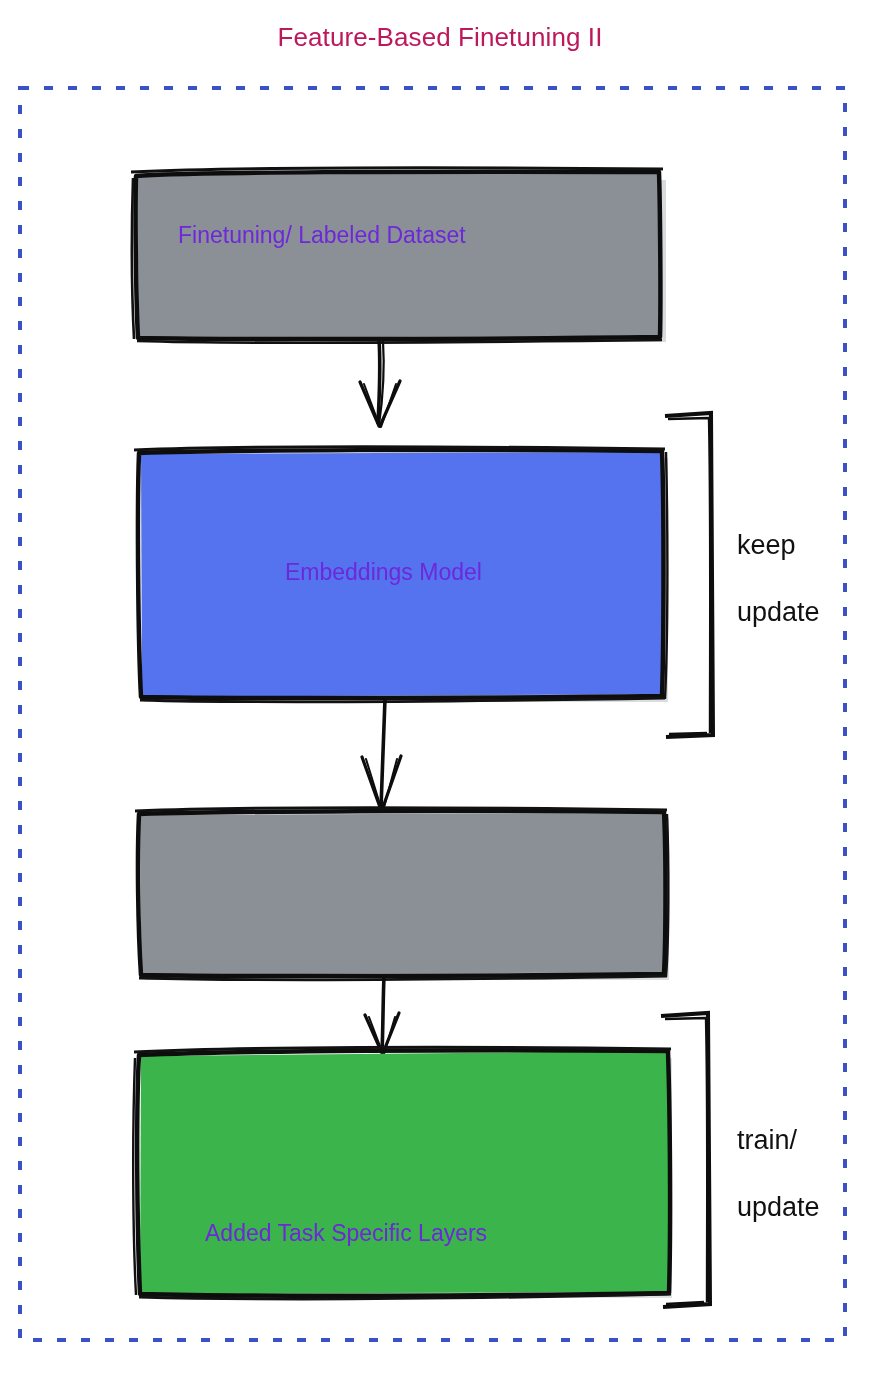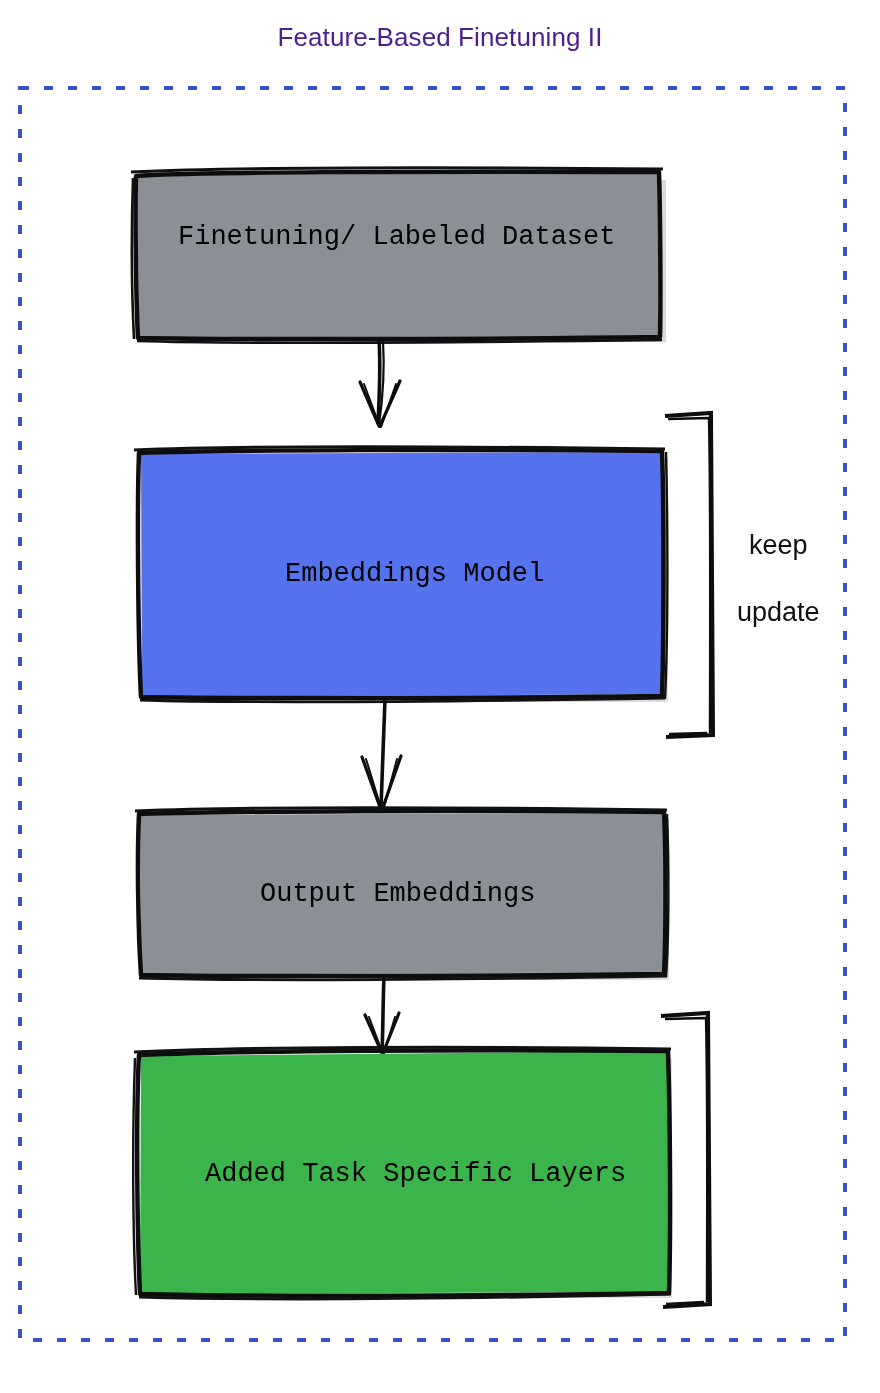--- a/index.html
+++ b/index.html
@@ -25,29 +25,29 @@
     height: 1393px;
   }
   .diagram-title {
     position: absolute;
     left: 0;
     top: 22px;
     width: 880px;
     text-align: center;
     font-size: 26px;
     font-family: "Liberation Sans", sans-serif;
-    color: #4c1d95;
+    color: #be185d;
     letter-spacing: 0.1px;
     white-space: nowrap;
   }
   .node-label {
     position: absolute;
-    font-family: Liberation Mono, monospace;
-    font-size: 27px;
-    color: #000000;
+    font-family: Liberation Sans, sans-serif;
+    font-size: 23px;
+    color: #6d28d9;
     white-space: nowrap;
     line-height: 1.15;
   }
   .bracket-label {
     position: absolute;
     font-family: "Liberation Sans", sans-serif;
     font-size: 27px;
     color: #111111;
     line-height: 1.25;
     white-space: pre-line;
@@ -128,23 +128,26 @@
       <path d="M661,1016 L708,1013 L710,1304 L663,1307" fill="none" stroke="#0d0d0d" stroke-width="4" stroke-linejoin="miter"></path>
       <path d="M665,1019 L706,1018 M706,1019 C708,1110 707,1230 707,1302 M704,1302 L666,1304" fill="none" stroke="#0d0d0d" stroke-width="2.4"></path>
     </g>
 
   </svg>
 
   <div class="node-label" style="left:178px; top:222px;">Finetuning/ Labeled Dataset</div>
 
   <div class="node-label" style="left:285px; top:559px;">Embeddings Model</div>
 
-  <div class="node-label" style="left:260px; top:879px;">Output Embeddings</div>
 
-  <div class="node-label" style="left:205px; top:1159px;">Added Task Specific Layers</div>
+  <div class="node-label" style="left:205px; top:1220px;">Added Task Specific Layers</div>
 
-  <div class="bracket-label" style="left:737px; top:495px;text-align:center;">
+  <div class="bracket-label" style="left:737px; top:495px;">
     <div>keep</div>
     <div>update</div>
   </div>
 
+  <div class="bracket-label" style="left:737px; top:1090px;">
+    <div>train/</div>
+    <div>update</div>
+  </div>
 
 </div>
 
 </body></html>

